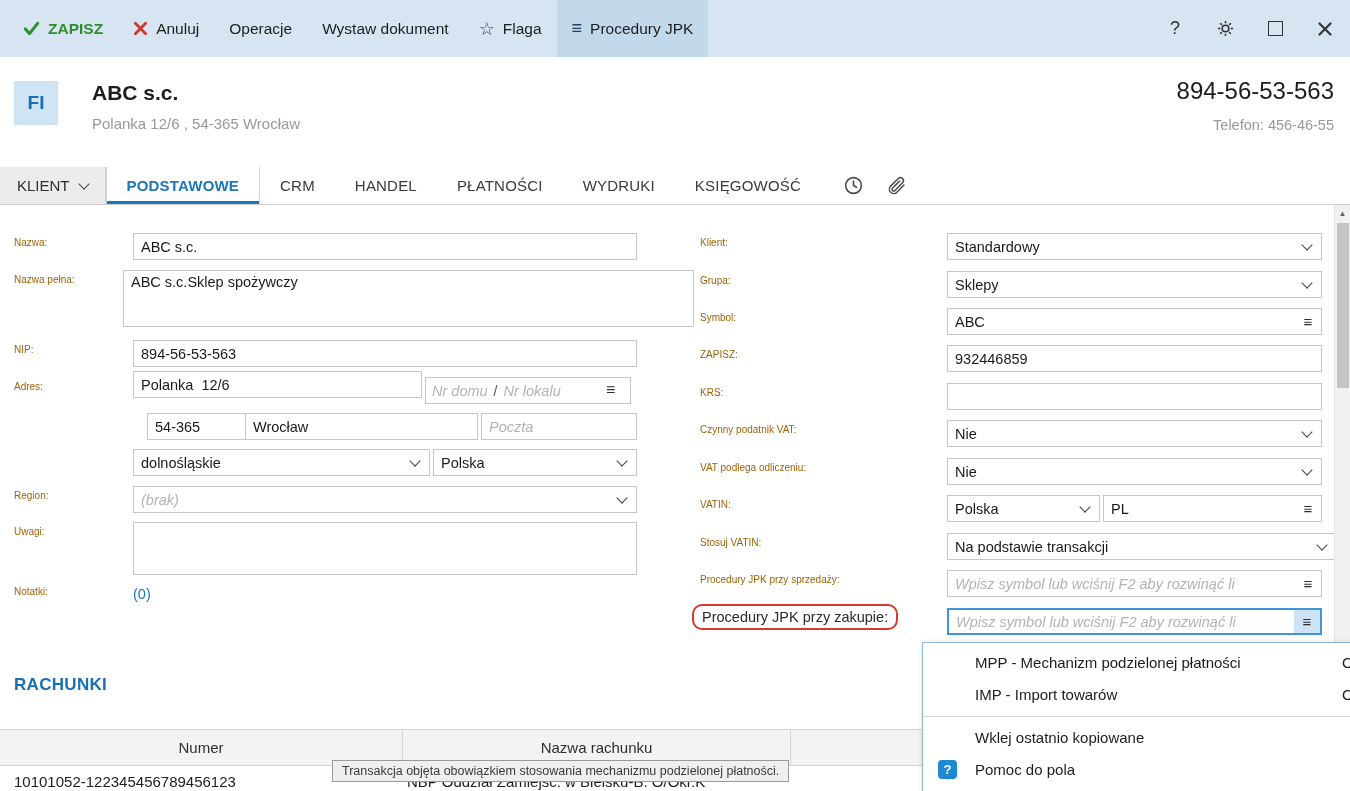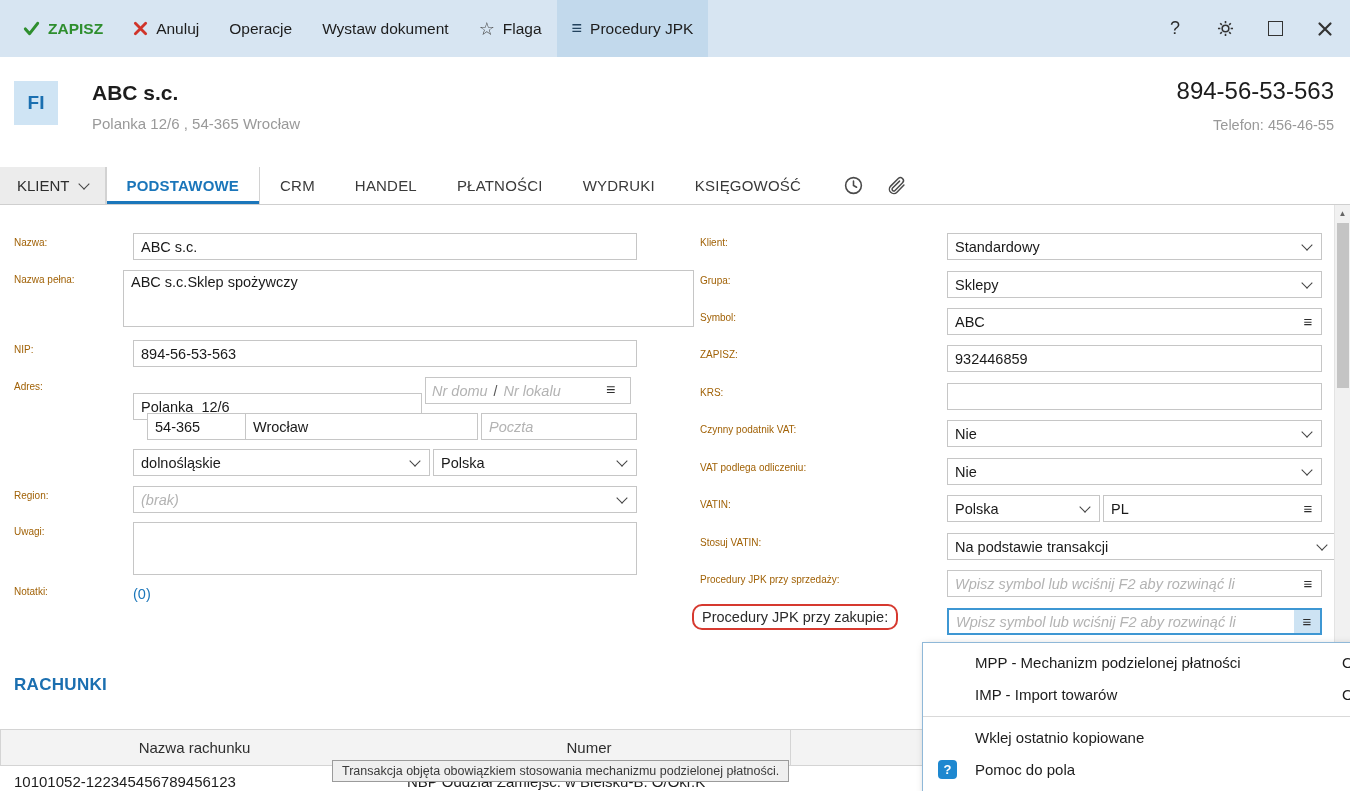--- a/index.html
+++ b/index.html
@@ -188,21 +188,21 @@
 
   <span class="flabel" style="left:14px;top:69px">Nazwa pełna:</span>
   <textarea class="tarea" style="left: 123px; top: 65px; width: 571px; height: 57px;">ABC s.c.Sklep spożywczy</textarea>
 
   <span class="flabel" style="left:14px;top:139px">NIP:</span>
   <div class="fieldbox" style="left:133px;top:135px;width:504px">
     <input value="894-56-53-563" style="">
   </div>
 
   <span class="flabel" style="left:14px;top:176px">Adres:</span>
-  <div class="fieldbox" style="left:133px;top:188px;width:289px">
+  <div class="fieldbox" style="left:133px;top:166px;width:289px">
     <input value="Polanka  12/6" style="">
   </div>
   <div class="fieldbox" style="left:425px;top:172px;width:206px">
     <span class="ph">Nr domu</span>
     <span class="slash">/</span>
     <span class="ph">Nr lokalu</span>
   </div>
   <span class="standalone-menu" style="left:606px;top:176px">≡</span>
 
   <div class="fieldbox" style="left:147px;top:208px;width:109px">
@@ -299,22 +299,22 @@
   </div>
 
   <span class="redbox" style="left:692px;top:399px">Procedury JPK przy zakupie:</span>
   <div class="fieldbox focused" style="left:947px;top:403px;width:375px">
     <input placeholder="Wpisz symbol lub wciśnij F2 aby rozwinąć li" style="">
     <span class="menubtn">≡</span>
   </div>
 
   <div class="sec-heading">RACHUNKI</div>
   <div class="thead">
+    <div class="th th1">Numer</div>
     <div class="th th2">Nazwa rachunku</div>
-    <div class="th th1">Numer</div>
     <div class="th th3">Kod</div>
   </div>
   <span class="tcell" style="left:14px">10101052-122345456789456123</span>
   <span class="tcell" style="left:407px">NBP Oddział Zamiejsc. w Bielsku-B. O/Okr.K</span>
 
   <div class="tooltip">Transakcja objęta obowiązkiem stosowania mechanizmu podzielonej płatności.</div>
 
   <div class="scrollbar">
     <div class="sarrow">▲</div>
     <div class="sthumb"></div>

